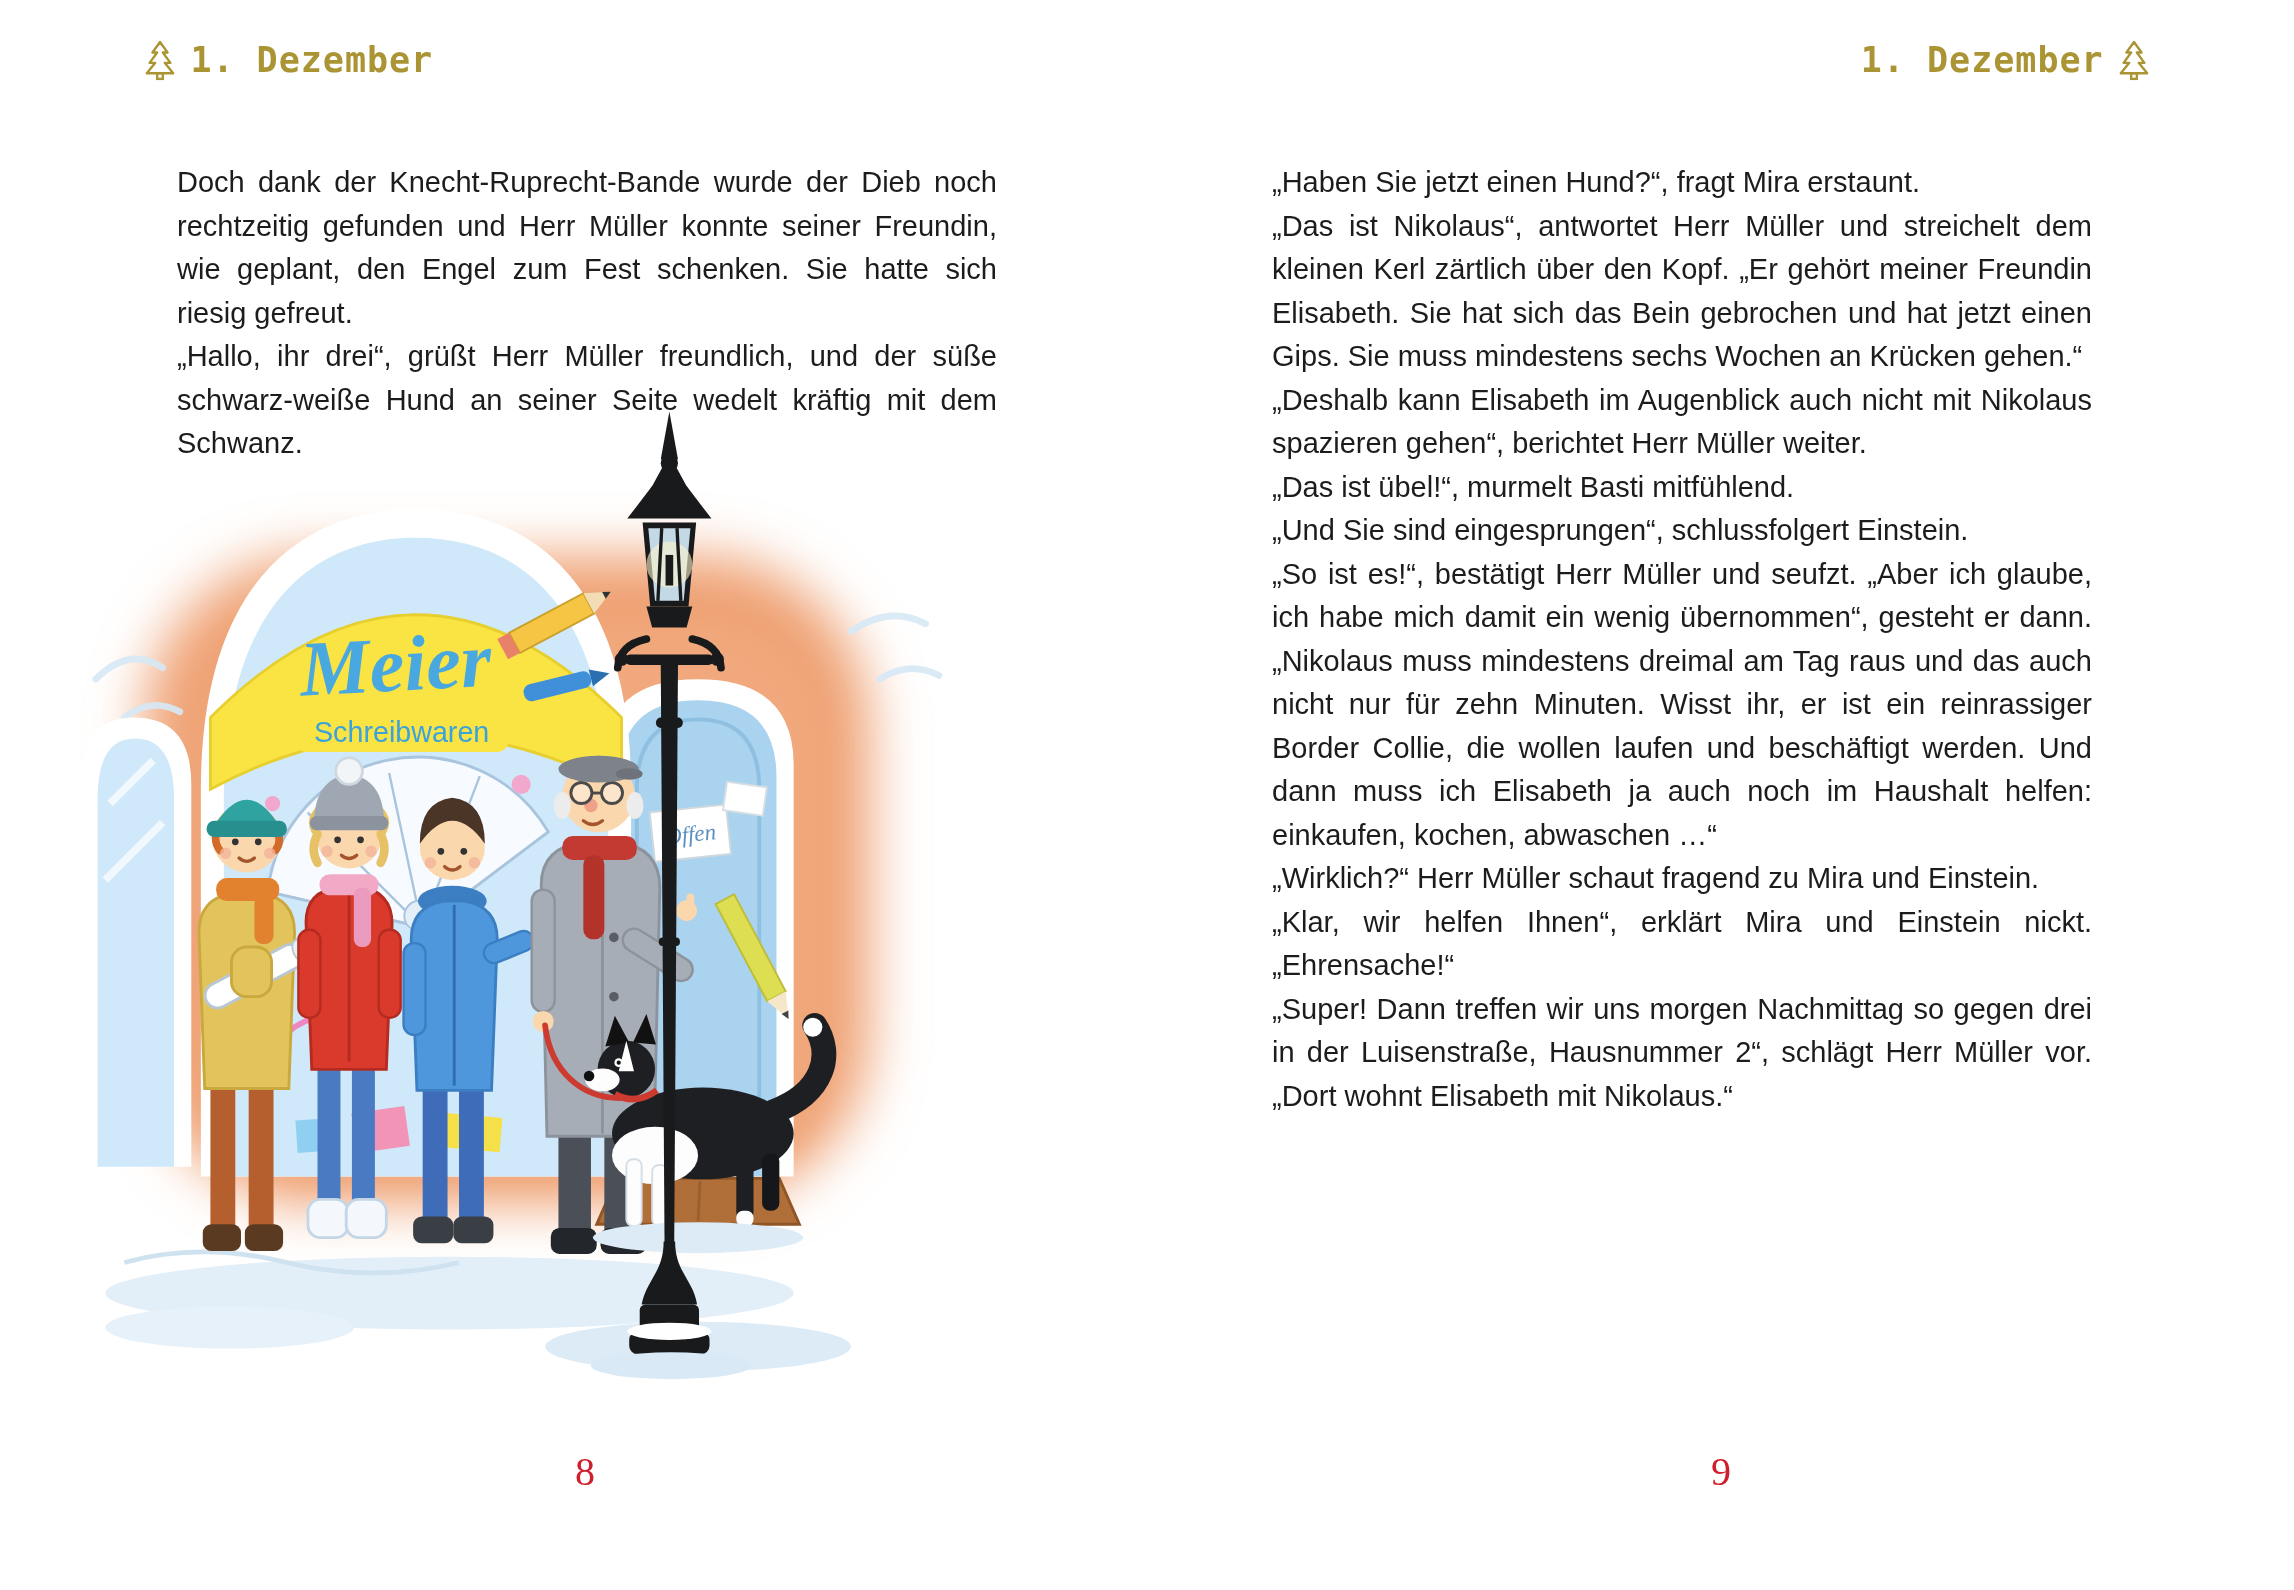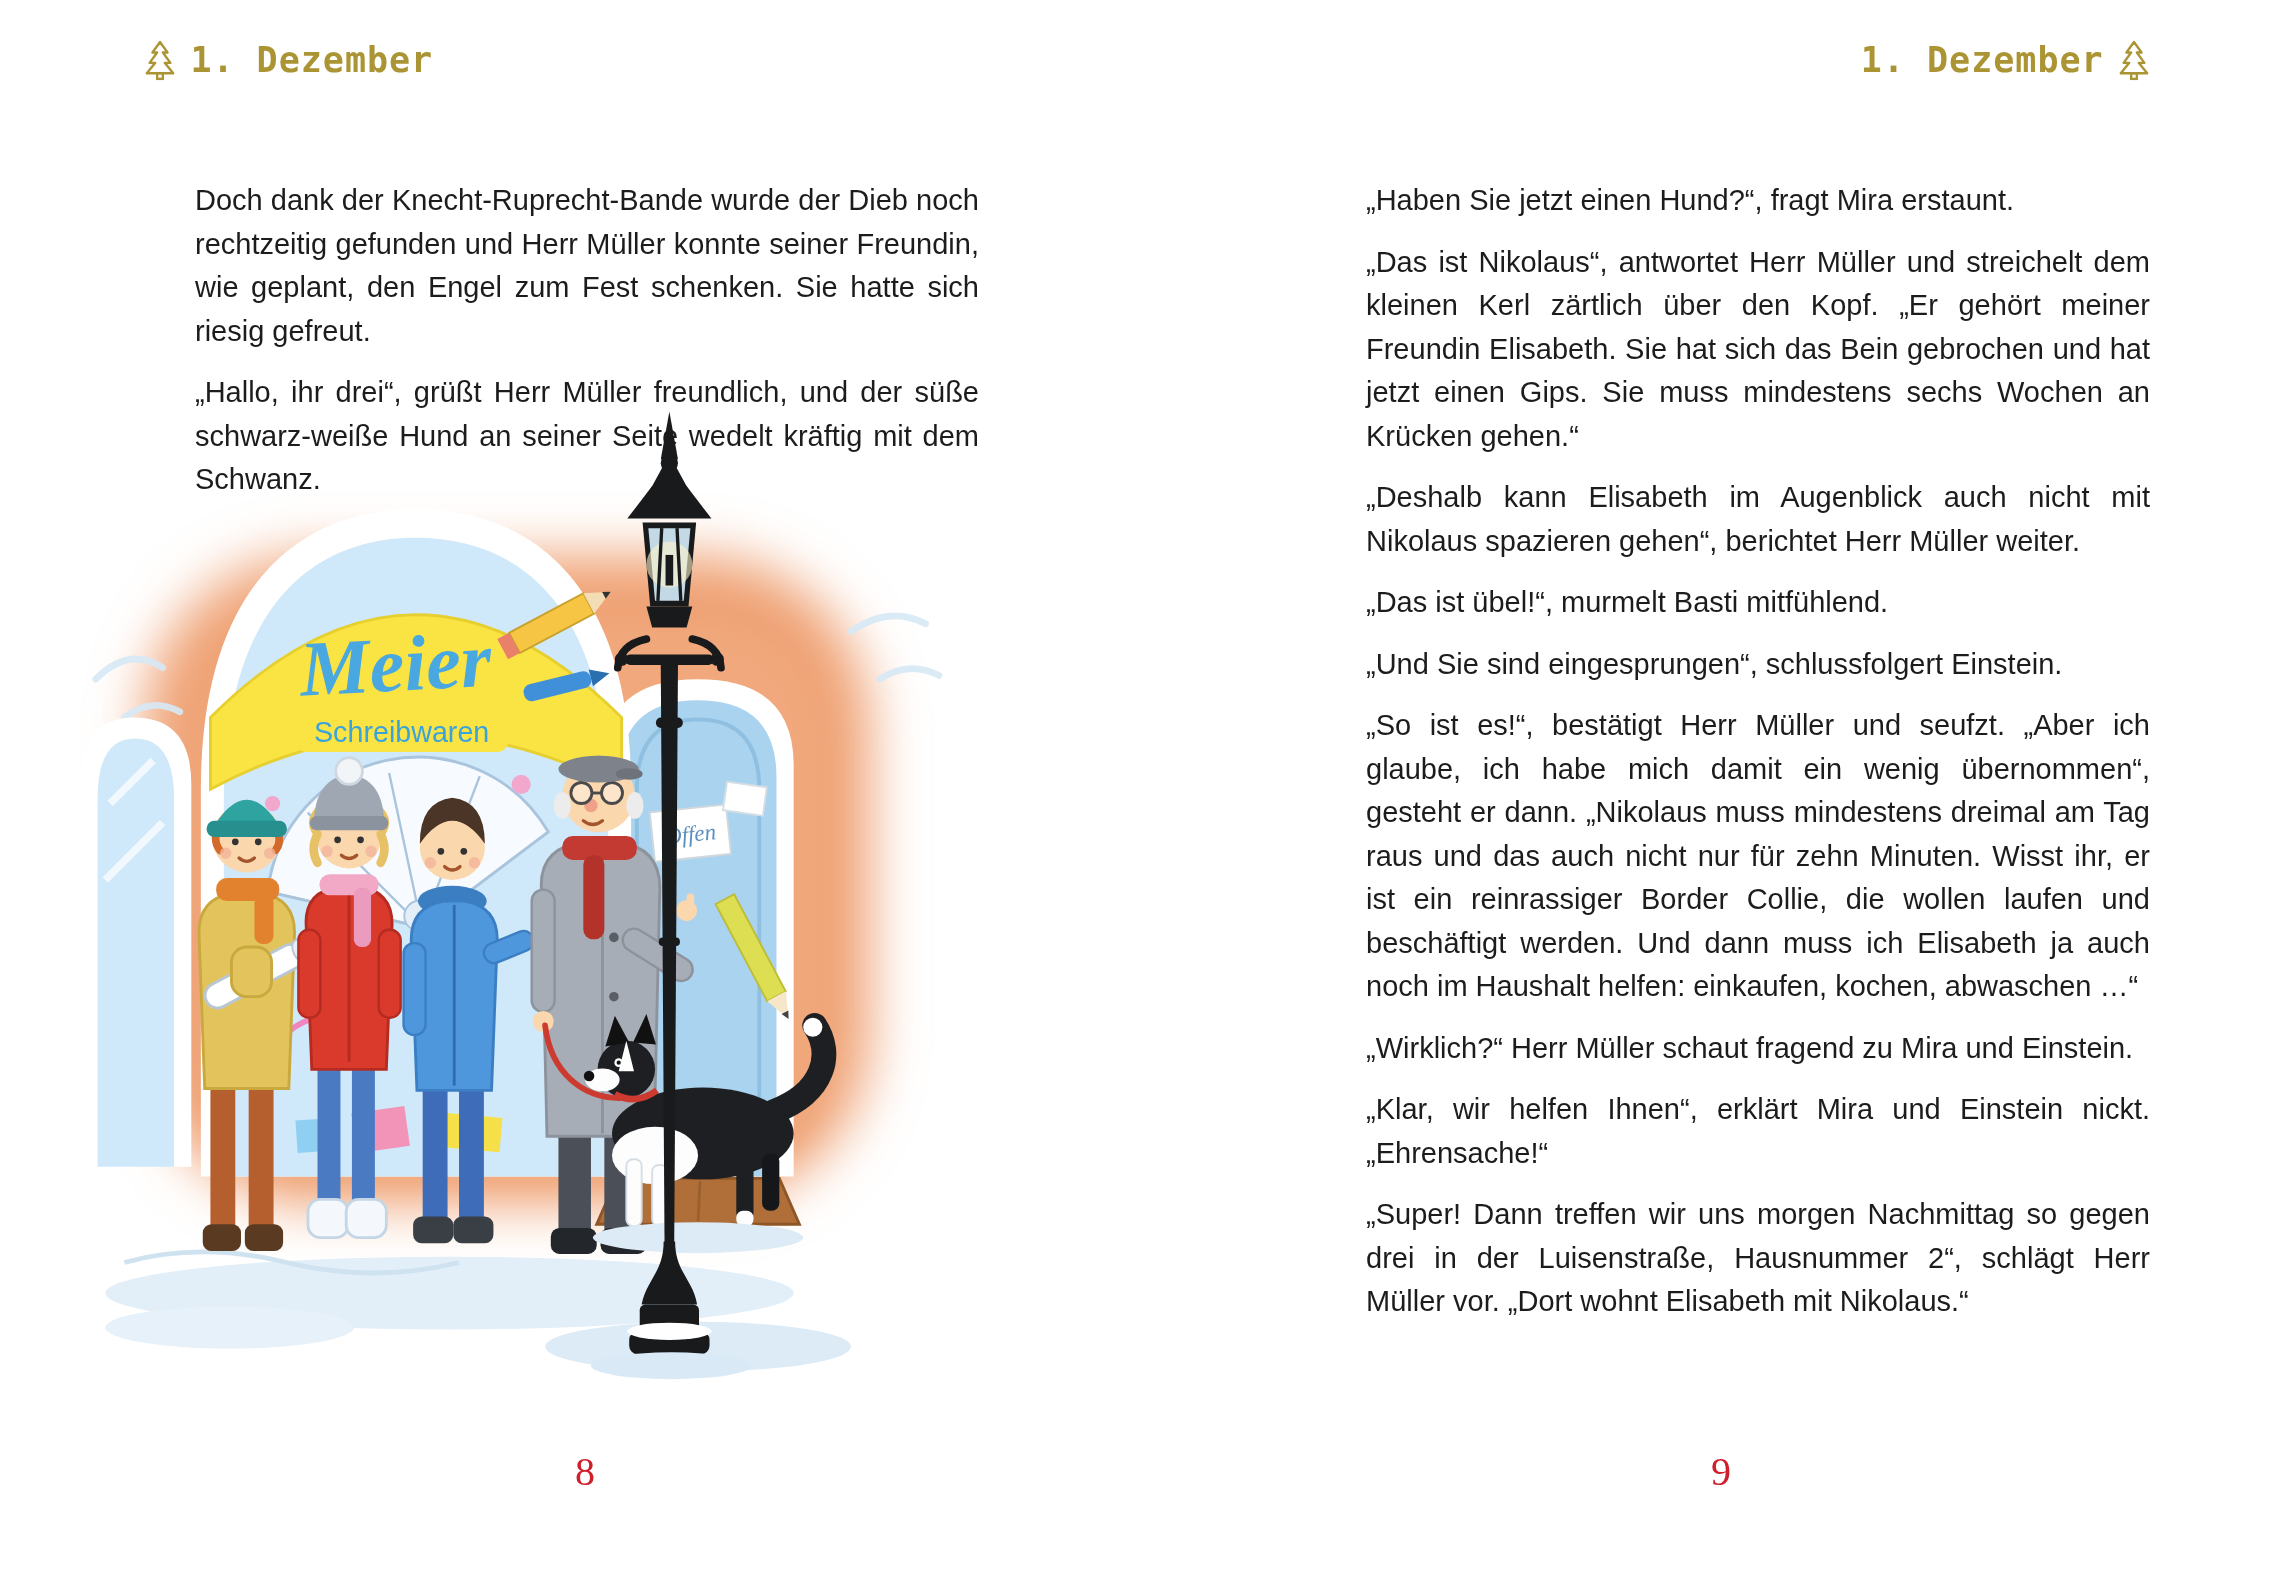--- a/index.html
+++ b/index.html
@@ -31,22 +31,22 @@
   
   .text-col{
     position:absolute;
     top:161px;
     width:820px;
     font-size:29px;
     line-height:1.5;
     text-align:justify;
   }
   .text-col.left{left:177px;}
-  .text-col.right{left:1348px;}
-  .text-col p{margin:18px;}
+  .text-col.right{left:1272px;}
+  .text-col p{margin:0;}
   
   .page-num{
     position:absolute;
     bottom:96px;
     transform:translateX(-50%);
     font-family:"Liberation Serif", serif;
     font-size:40px;
     color:#cf1f2d;
   }
   .page-num.left{left:585px;}

